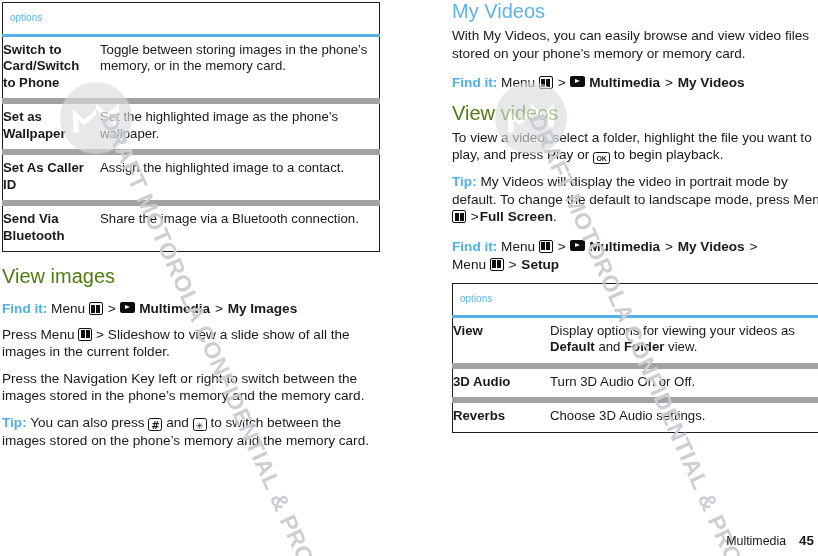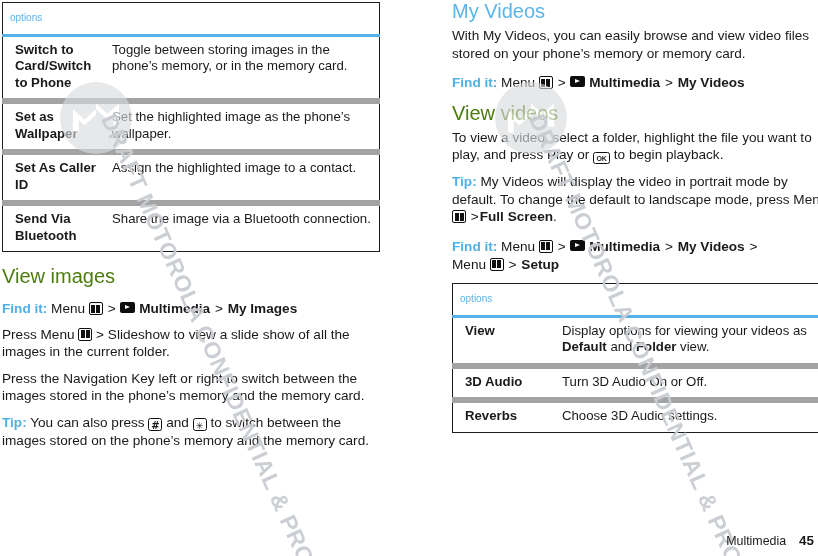--- a/index.html
+++ b/index.html
@@ -73,21 +73,21 @@
   .opt-head .head-label{
     color:#5bb5e9;
     font-size:10px;
     font-weight:normal;
   }
   .opt-row td{border-top:6px solid #a3a3a3;}
   .opt-row.first td{border-top:none;}
   .opt-row .k{
     font-weight:bold;
     width:92px;
-    padding-left:12px;
+    padding-left:0;
     padding-right:2px;
   }
   .opt-row .v{font-weight:normal;padding-left:3px;}
   .v b{font-weight:bold;}
 
   
   h1.sect{
     color:#5bb5e9;
     font-size:20px;
     font-weight:normal;

